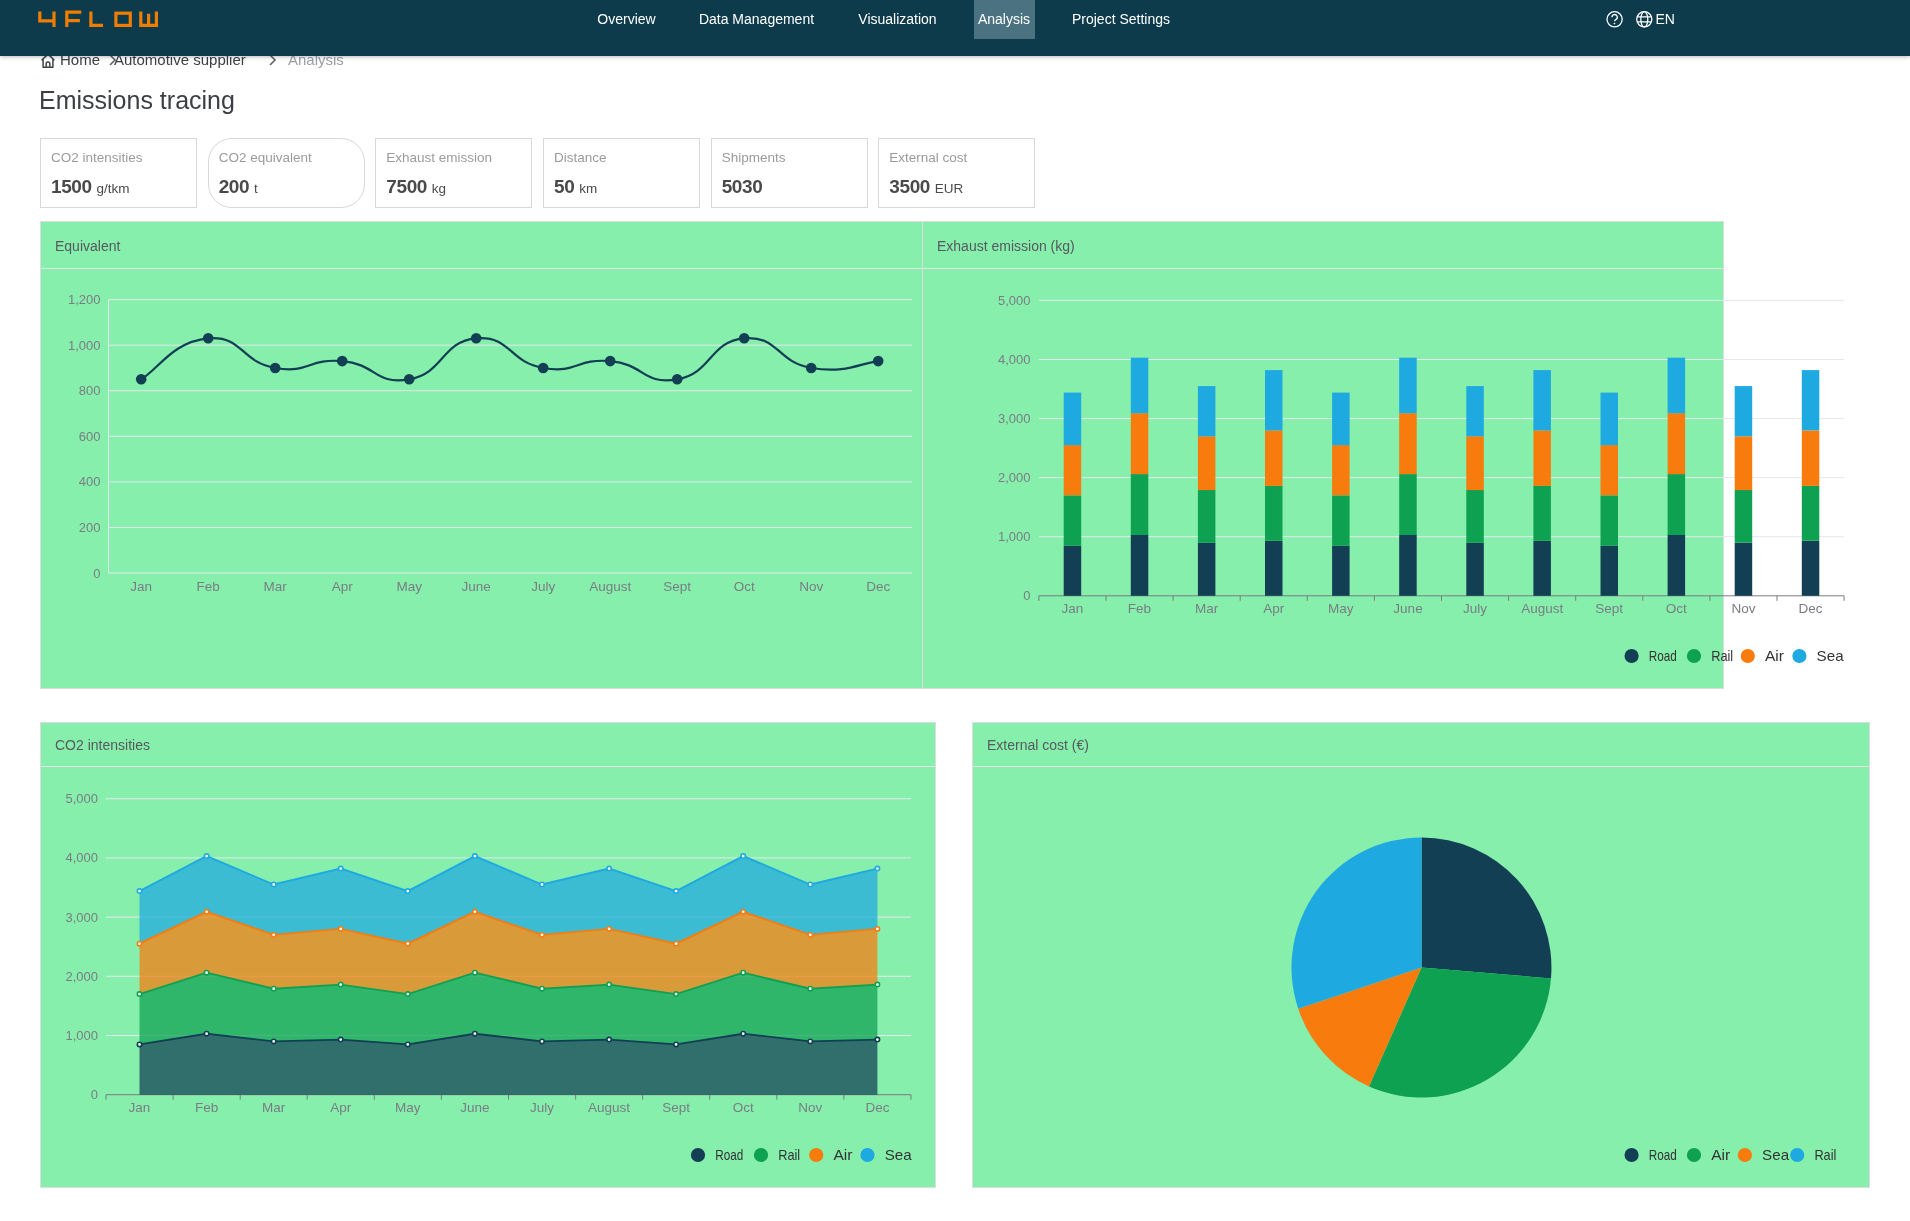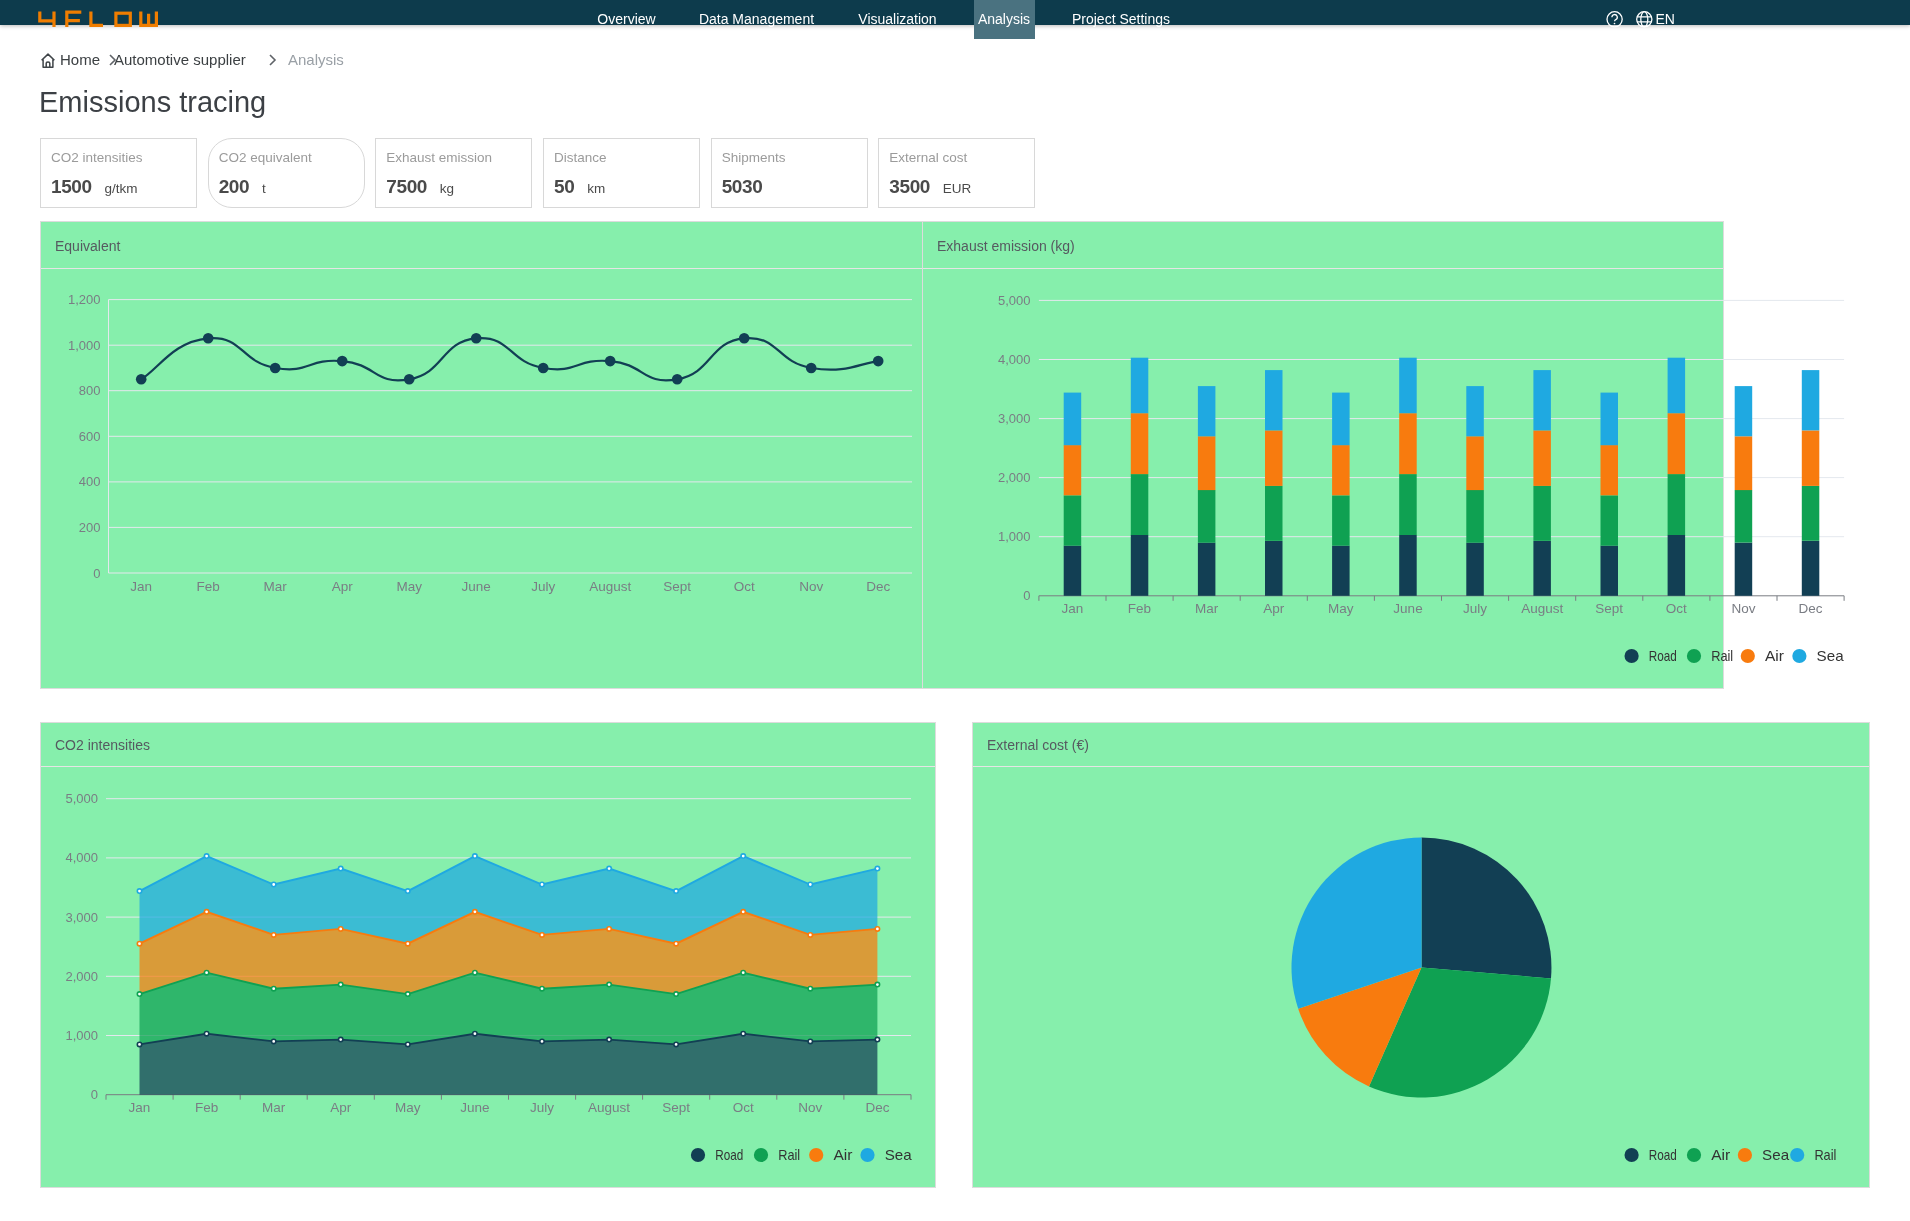--- a/index.html
+++ b/index.html
@@ -1,25 +1,25 @@
 <!DOCTYPE html>
 <html><head><meta charset="utf-8">
 <style>
 *{margin:0;padding:0;box-sizing:border-box;}
 html,body{width:1910px;height:1221px;background:#fff;font-family:"Liberation Sans",sans-serif;overflow:hidden;}
-.header{position:absolute;left:0;top:0;width:1910px;height:25px;background:#0D3B4C;box-shadow:0 1px 4px rgba(0,0,0,0.28);z-index:5;}
+.header{position:absolute;left:0;top:0;width:1910px;height:56px;background:#0D3B4C;box-shadow:0 1px 4px rgba(0,0,0,0.28);z-index:5;}
 .nav{position:absolute;top:0;height:39px;line-height:39px;color:#fff;font-size:14px;text-align:center;}
 .navtab{position:absolute;top:0;height:39px;background:#4A7280;}
 .panel{position:absolute;background:#86efac;border:1px solid #DCDCDC;}
 .ptitle{position:absolute;left:14px;top:0;font-size:14px;color:#565A60;}
 .phead{position:absolute;left:0;top:0;right:0;border-bottom:1px solid #E5E5E5;}
 .card{position:absolute;top:137.5px;height:70px;width:157px;border:1px solid #D8D8D8;background:#fff;}
 .clabel{position:absolute;left:10px;top:11.5px;font-size:13.5px;color:#9B9B9B;}
 .cval{position:absolute;left:10px;top:37px;font-size:19px;font-weight:700;color:#4A4A4A;letter-spacing:-0.4px;}
-.cunit{font-size:13.5px;font-weight:400;color:#4A4A4A;letter-spacing:0;margin-left:8px;}
+.cunit{font-size:13.5px;font-weight:400;color:#4A4A4A;letter-spacing:0;}
 .bc{position:absolute;top:51px;font-size:15px;color:#3C4043;}
 svg text{font-family:"Liberation Sans",sans-serif;}
 </style></head>
 <body>
 <div class="header">
   <svg width="1910" height="38" style="position:absolute;left:0;top:0;">
     <g stroke="#EF7D00" stroke-width="3.2" fill="none">
       <path d="M39.8,11.6 L39.8,20.9 M38.2,20.9 L55.6,20.9 M54,11.6 L54,27"></path>
       <path d="M81.3,12.2 L66.8,12.2 L66.8,27 M66.8,20.6 L79.9,20.6"></path>
       <path d="M90.9,11.6 L90.9,25.4 L103,25.4"></path>
@@ -52,21 +52,21 @@
 <div class="bc" style="left:60px;">Home</div>
 <svg width="12" height="12" style="position:absolute;left:107px;top:54px;">
     <path d="M3,1 L8,6 L3,11" stroke="#5F6368" stroke-width="1.6" fill="none"></path>
   </svg>
 <div class="bc" style="left:114px;">Automotive supplier</div>
 <svg width="12" height="12" style="position:absolute;left:267px;top:54px;">
     <path d="M3,1 L8,6 L3,11" stroke="#5F6368" stroke-width="1.6" fill="none"></path>
   </svg>
 <div class="bc" style="left:288px;color:#9AA0A6;">Analysis</div>
 
-<h1 style="position:absolute;left:39px;top:86px;font-size:29px;font-weight:400;color:#3C4045;">Emissions tracing</h1>
+<h1 style="position:absolute;left:39px;top:86px;font-size:25px;font-weight:400;color:#3C4045;">Emissions tracing</h1>
 
 <div class="card" style="left:40px;">
     <div class="clabel">CO2 intensities</div>
     <div class="cval">1500 <span class="cunit">g/tkm</span></div>
   </div>
 <div class="card" style="left:207.7px;border-radius:24px;">
     <div class="clabel">CO2 equivalent</div>
     <div class="cval">200 <span class="cunit">t</span></div>
   </div>
 <div class="card" style="left:375.3px;padding-left:48px;">

